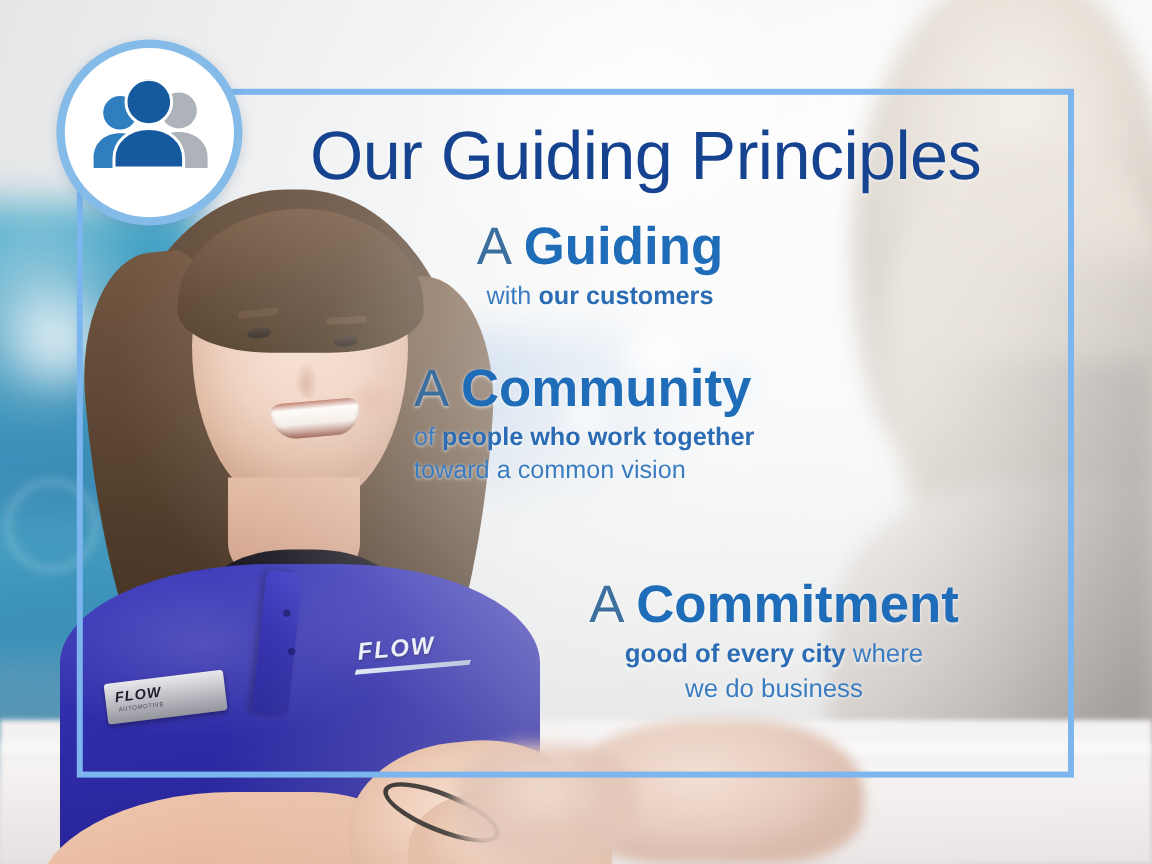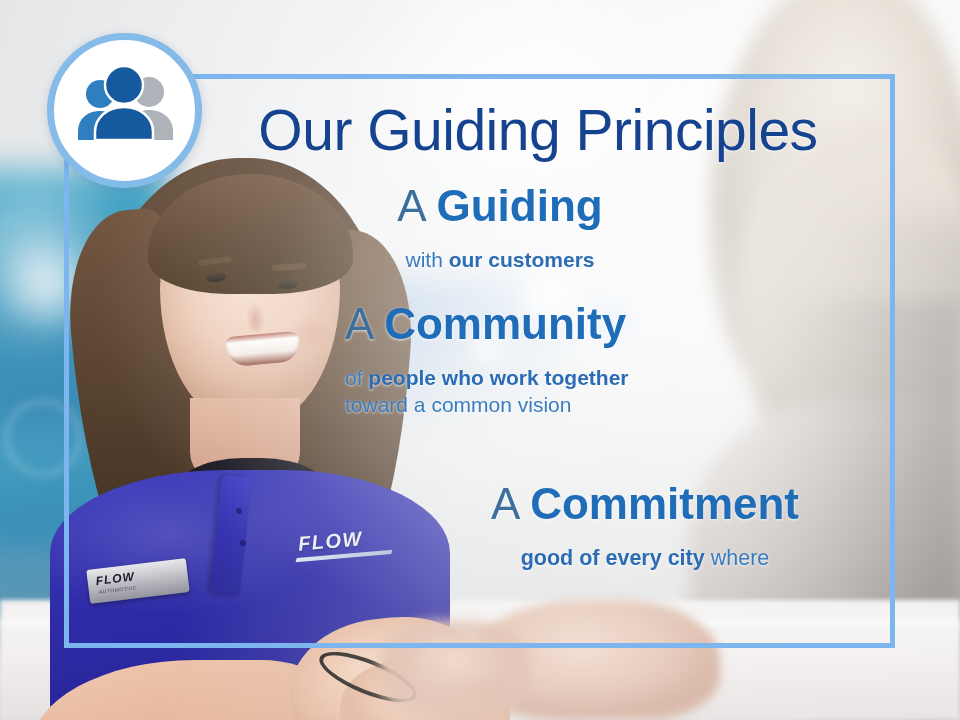--- a/index.html
+++ b/index.html
@@ -278,21 +278,21 @@
 
   .head{
     font-size:44px;line-height:1.08;color:#2a71bd;
     text-shadow:0 1px 3px rgba(255,255,255,.8);
     white-space:nowrap;
   }
   .head .lite{font-weight:normal;color:#3d6f9e;}
   .head .strong{font-weight:bold;color:#1f6cb8;}
 
   .sub{
-    font-size:21px;line-height:1.33;color:#3a7cc0;margin-top:16px;
+    font-size:21px;line-height:1.33;color:#3a7cc0;margin-top:3px;
     text-shadow:0 1px 3px rgba(255,255,255,.8);
   }
   .sub b{font-weight:bold;color:#2b6cb4;}
   .sub .reg{font-weight:normal;}
 
   .p3 .sub{font-size:21.5px;line-height:1.38;}
 </style>
 </head>
 <body>
 
@@ -393,16 +393,17 @@
         <div><span class="reg">toward a common vision</span></div>
       </div>
   </div>
 
   <div class="p3">
     <div class="head">
       <span class="lite" style="color: rgb(61, 111, 158);">A </span><span class="strong" style="color: rgb(31, 108, 184);">Commitment</span>
     </div>
     <div class="sub" style="color: rgb(58, 124, 192);">
         <div><b>good of every city</b><span class="reg"> where</span></div>
+        <div><span class="reg">we do business</span></div>
       </div>
   </div>
 
 </div>
 
 </body></html>

